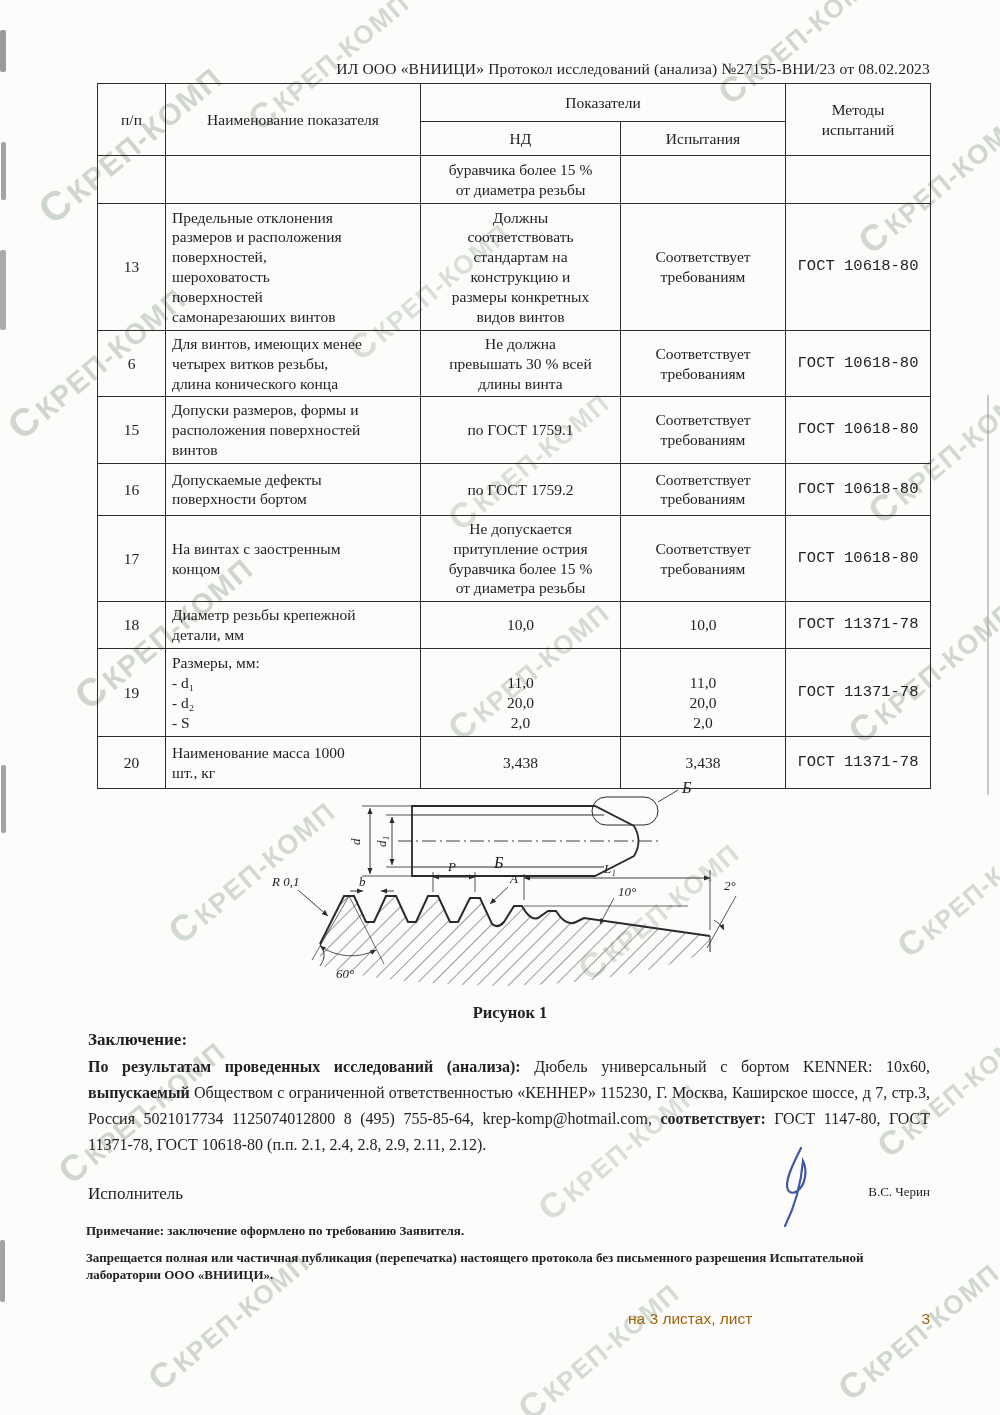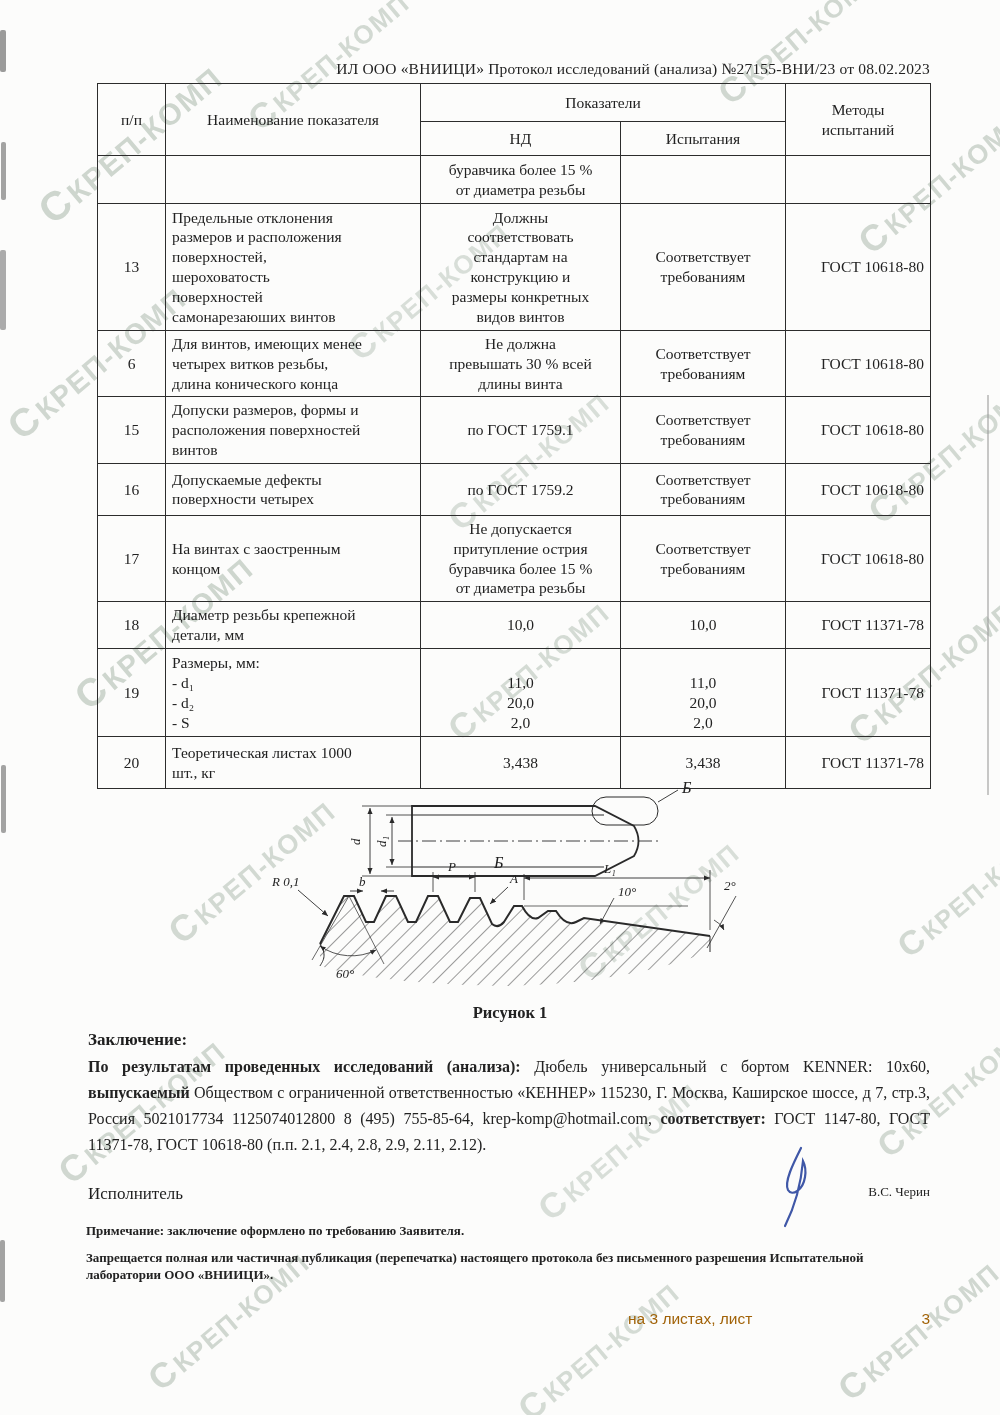--- a/index.html
+++ b/index.html
@@ -44,21 +44,21 @@
   table.results th,table.results td{
     border:1.6px solid #2c2c2c;
     padding:3px 6px;
     vertical-align:middle;
     white-space:pre-line;
   }
   table.results th{font-weight:normal;text-align:center;padding-left:6px;}
   .c-num{text-align:center;}
   .c-name{text-align:left;padding-left:9px;}
   .c-nd,.c-test{text-align:center;}
-  .c-method{text-align:right;white-space:nowrap;}
+  .c-method{text-align:center;white-space:nowrap;font-family:Liberation Mono, monospace;}
   tr.hr1{height:38px;} tr.hr2{height:34px;}
   tr.r0{height:48px;} tr.r1{height:127px;} tr.r2{height:62px;}
   tr.r3{height:64px;} tr.r4{height:52px;} tr.r5{height:85px;}
   tr.r6{height:47px;} tr.r7{height:88px;} tr.r8{height:52px;}
   
   .figure-wrap{position:absolute;left:262px;top:780px;width:500px;height:220px;}
   .fig-caption{
     position:absolute;left:10px;top:1003px;width:1000px;
     text-align:center;font-weight:bold;font-size:16.5px;color:#222;
   }
@@ -194,21 +194,21 @@
 расположения поверхностей
 винтов</td>
         <td class="c-nd">по ГОСТ 1759.1</td>
         <td class="c-test">Соответствует
 требованиям</td>
         <td class="c-method">ГОСТ 10618-80</td>
       </tr>
       <tr class="r4">
         <td class="c-num">16</td>
         <td class="c-name">Допускаемые дефекты
-поверхности четырех</td>
+поверхности бортом</td>
         <td class="c-nd">по ГОСТ 1759.2</td>
         <td class="c-test">Соответствует
 требованиям</td>
         <td class="c-method">ГОСТ 10618-80</td>
       </tr>
       <tr class="r5">
         <td class="c-num">17</td>
         <td class="c-name">На винтах с заостренным
 концом</td>
         <td class="c-nd">Не допускается
@@ -238,21 +238,21 @@
 20,0
 2,0</td>
         <td class="c-test">
 11,0
 20,0
 2,0</td>
         <td class="c-method">ГОСТ 11371-78</td>
       </tr>
       <tr class="r8">
         <td class="c-num">20</td>
-        <td class="c-name">Теоретическая листах 1000
+        <td class="c-name">Наименование масса 1000
 шт., кг</td>
         <td class="c-nd">3,438</td>
         <td class="c-test">3,438</td>
         <td class="c-method">ГОСТ 11371-78</td>
       </tr>
     </tbody>
   </table>
 
   <div class="figure-wrap">
     <svg width="500" height="220" viewBox="0 0 500 220">

